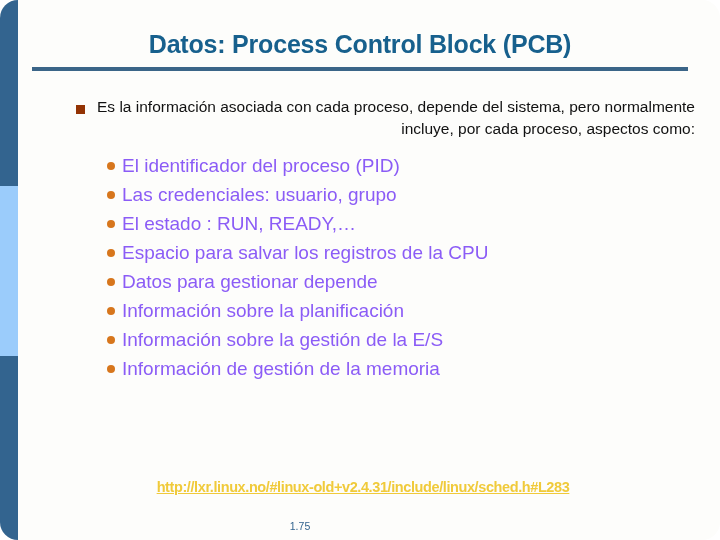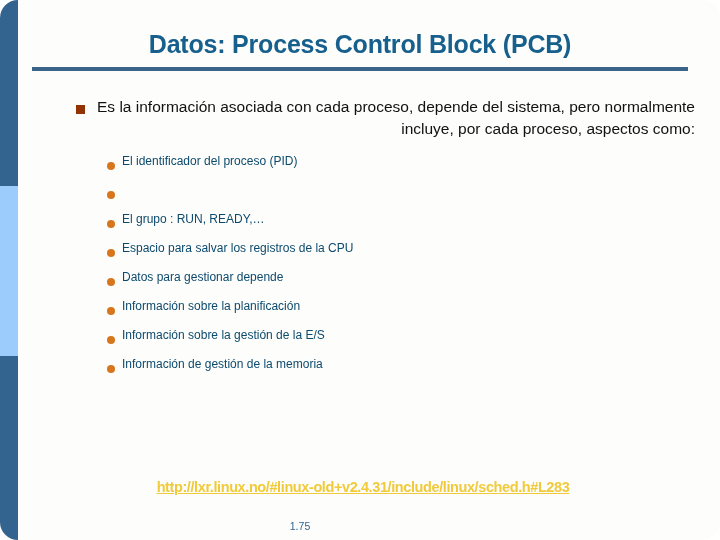--- a/index.html
+++ b/index.html
@@ -94,22 +94,22 @@
   .l2-marker {
     position: absolute;
     left: 107px;
     top: 8px;
     width: 8px;
     height: 8px;
     border-radius: 50%;
     background: #d7761c;
   }
   .l2-text {
-    font-size: 12px;
-    color: #0c4a6e;
+    font-size: 19px;
+    color: #8b5cf6;
     line-height: 1.3;
     white-space: nowrap;
   }
 
   
   .footer-link {
     position: absolute;
     left: 3px;
     top: 479px;
     width: 720px;
@@ -154,25 +154,26 @@
       <div class="l1-text">Es la información asociada con cada proceso, depende del sistema, pero normalmente incluye, por cada proceso, aspectos como:</div>
     </div>
 
     <div class="l2-item">
       <span class="l2-marker"></span>
       <div class="l2-text">El identificador del proceso (PID)</div>
     </div>
 
     <div class="l2-item">
       <span class="l2-marker"></span>
-    </div>
-
-    <div class="l2-item">
-      <span class="l2-marker"></span>
-      <div class="l2-text">El grupo : RUN, READY,…</div>
+      <div class="l2-text">Las credenciales: usuario, grupo</div>
+    </div>
+
+    <div class="l2-item">
+      <span class="l2-marker"></span>
+      <div class="l2-text">El estado : RUN, READY,…</div>
     </div>
 
     <div class="l2-item">
       <span class="l2-marker"></span>
       <div class="l2-text">Espacio para salvar los registros de la CPU</div>
     </div>
 
     <div class="l2-item">
       <span class="l2-marker"></span>
       <div class="l2-text">Datos para gestionar depende</div>

